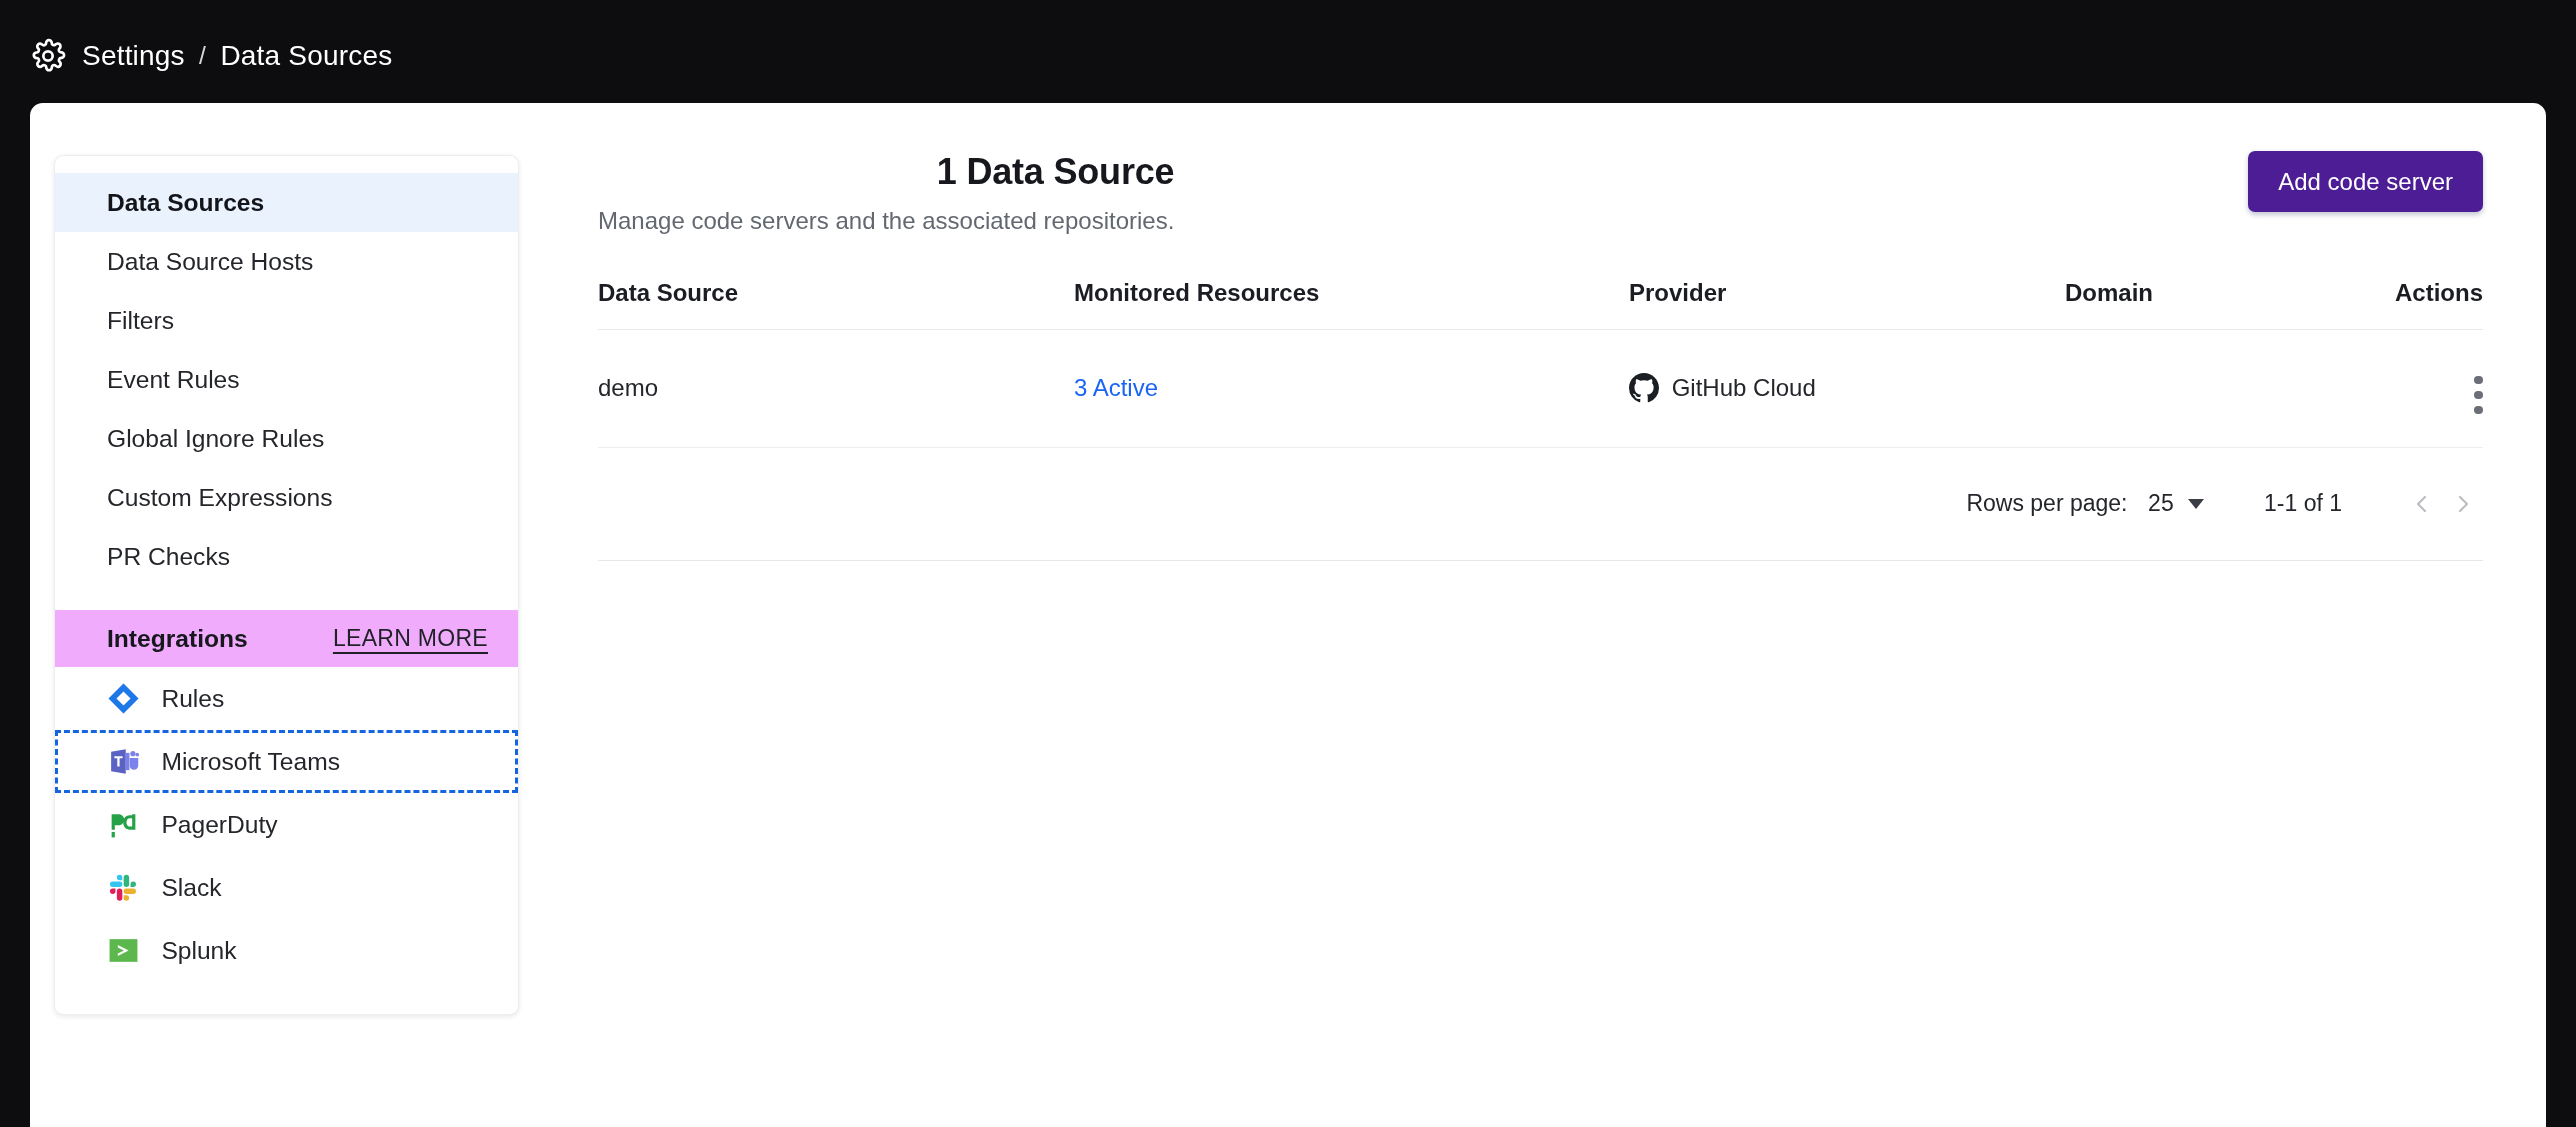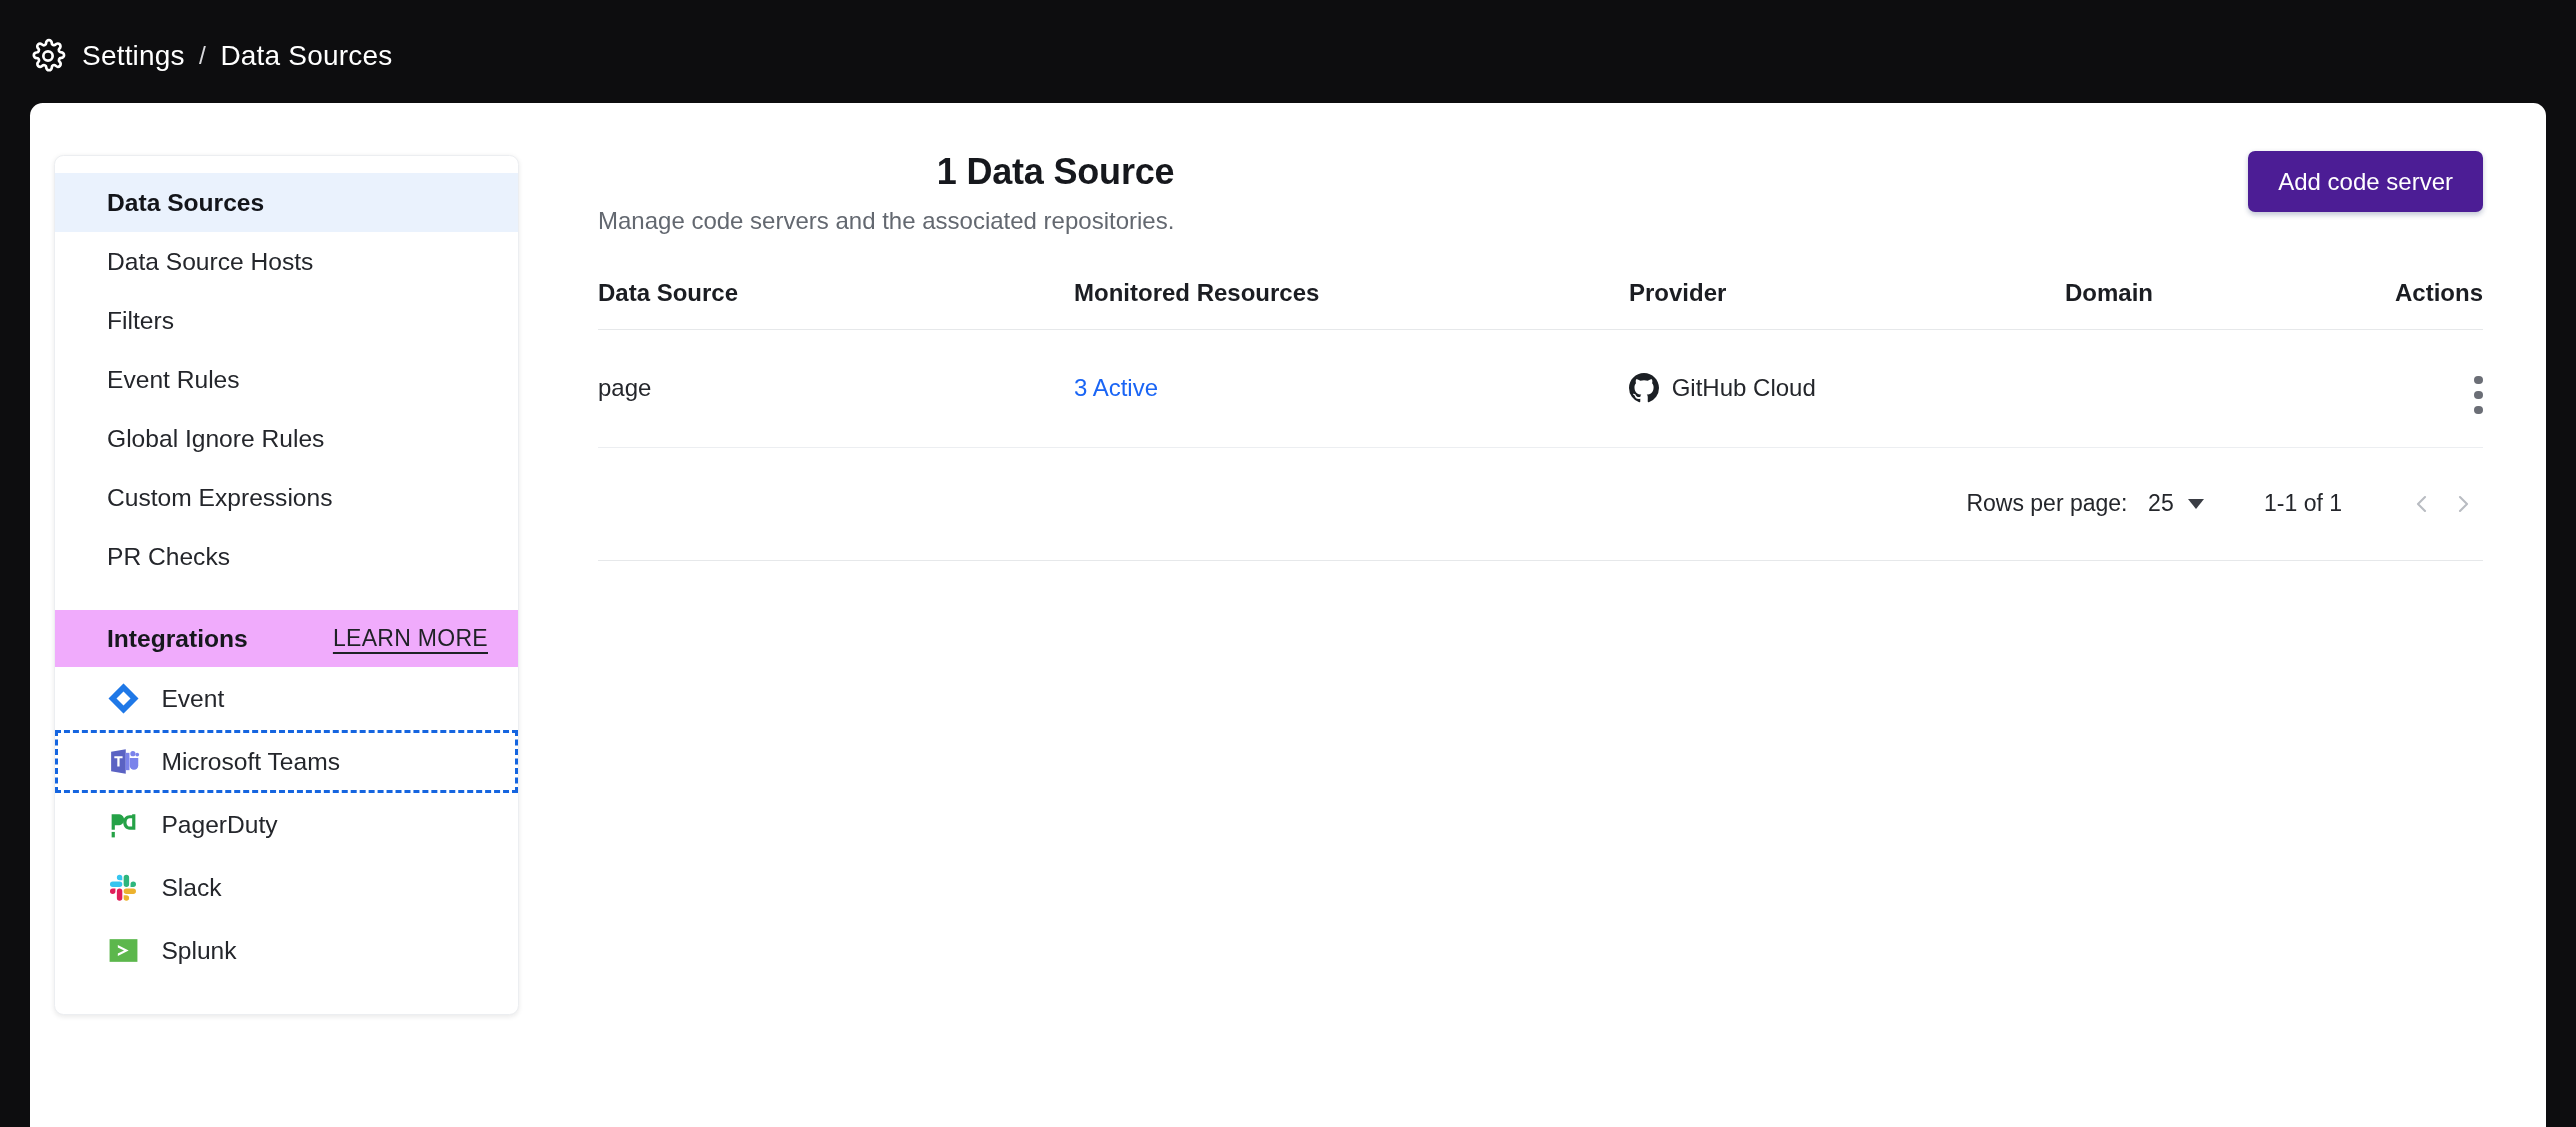--- a/index.html
+++ b/index.html
@@ -174,21 +174,21 @@
         <span class="title">Integrations</span>
         <span id="learn-more">LEARN MORE</span>
       </div>
 
       <div class="integ-item">
         <svg class="ico" viewBox="0 0 32 32">
           <path d="M16 1.5 30.5 16 16 30.5 1.5 16z" fill="#2681f2"></path>
           <path d="M16 1.5 30.5 16 16 30.5 1.5 16z" fill="#1567d3" opacity=".35"></path>
           <path d="M16 9.2 22.8 16 16 22.8 9.2 16z" fill="#ffffff"></path>
         </svg>
-        <span>Event</span>
+        <span>Rules</span>
       </div>
 
       <div class="integ-item focused">
         <svg class="ico" viewBox="0 0 32 32">
           <path d="M4 6.6 18.2 4.2v23.6L4 25.4z" fill="#5a62c3"></path>
           <path d="M18.2 7.6h3.6v16.8h-3.6z" fill="#7b83eb"></path>
           <circle cx="25.1" cy="8.4" r="2.5" fill="#7b83eb"></circle>
           <circle cx="29.3" cy="9.3" r="1.8" fill="#7b83eb"></circle>
           <path d="M22 12.6h8.3v7.2a4.15 4.15 0 0 1-4.15 4.15A4.15 4.15 0 0 1 22 19.8z" fill="#7b83eb"></path>
           <path d="M7.1 11h8v1.95h-2.9v7.9h-2.2v-7.9H7.1z" fill="#ffffff"></path>
@@ -242,21 +242,21 @@
         <tr>
           <th class="c1">Data Source</th>
           <th class="c2">Monitored Resources</th>
           <th class="c3">Provider</th>
           <th class="c4">Domain</th>
           <th class="c5">Actions</th>
         </tr>
       </thead>
       <tbody>
         <tr>
-          <td class="c1">page</td>
+          <td class="c1">demo</td>
           <td class="c2">
             <span class="link-blue">3 Active</span>
           </td>
           <td class="c3">
             <span class="provider-cell">
               <svg class="gh" viewBox="0 0 16 16">
                 <path fill="#1b1f24" d="M8 0C3.58 0 0 3.58 0 8a8 8 0 0 0 5.47 7.59c.4.07.55-.17.55-.38 0-.19-.01-.82-.01-1.49-2.01.37-2.53-.49-2.69-.94-.09-.23-.48-.94-.82-1.13-.28-.15-.68-.52-.01-.53.63-.01 1.08.58 1.23.82.72 1.21 1.87.87 2.33.66.07-.52.28-.87.51-1.07-1.78-.2-3.64-.89-3.64-3.95 0-.87.31-1.59.82-2.15-.08-.2-.36-1.02.08-2.12 0 0 .67-.21 2.2.82a7.4 7.4 0 0 1 2-.27c.68 0 1.36.09 2 .27 1.53-1.04 2.2-.82 2.2-.82.44 1.1.16 1.92.08 2.12.51.56.82 1.27.82 2.15 0 3.07-1.87 3.75-3.65 3.95.29.25.54.73.54 1.48 0 1.07-.01 1.93-.01 2.2 0 .21.15.46.55.38A8 8 0 0 0 16 8c0-4.42-3.58-8-8-8z"></path>
               </svg>
               <span>GitHub Cloud</span>
             </span>

